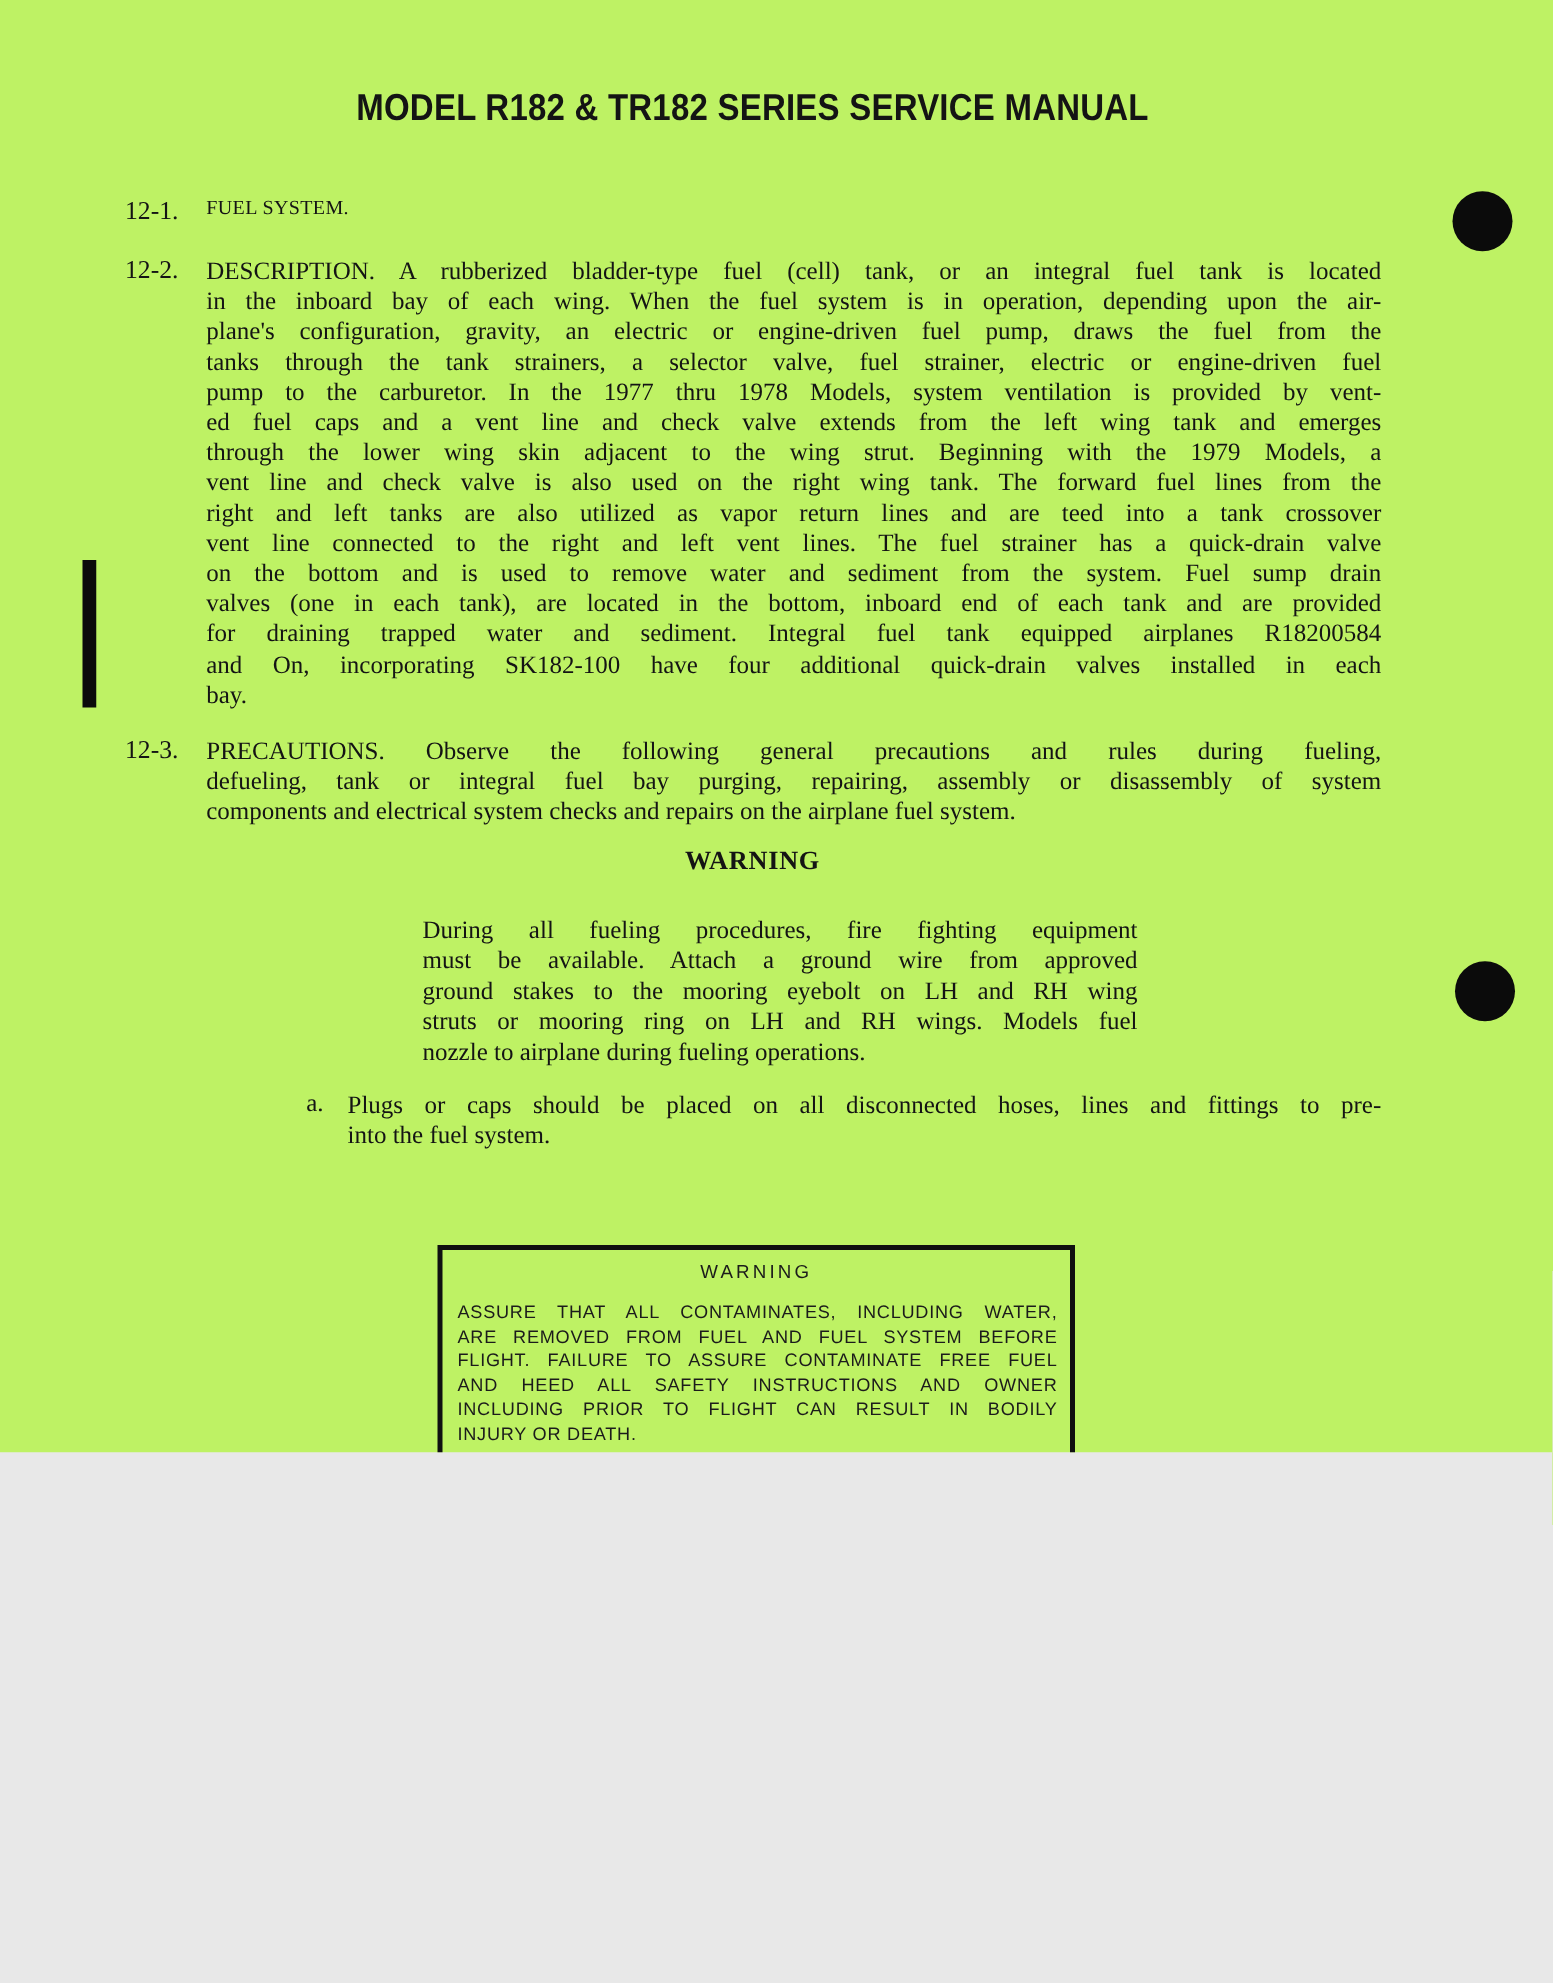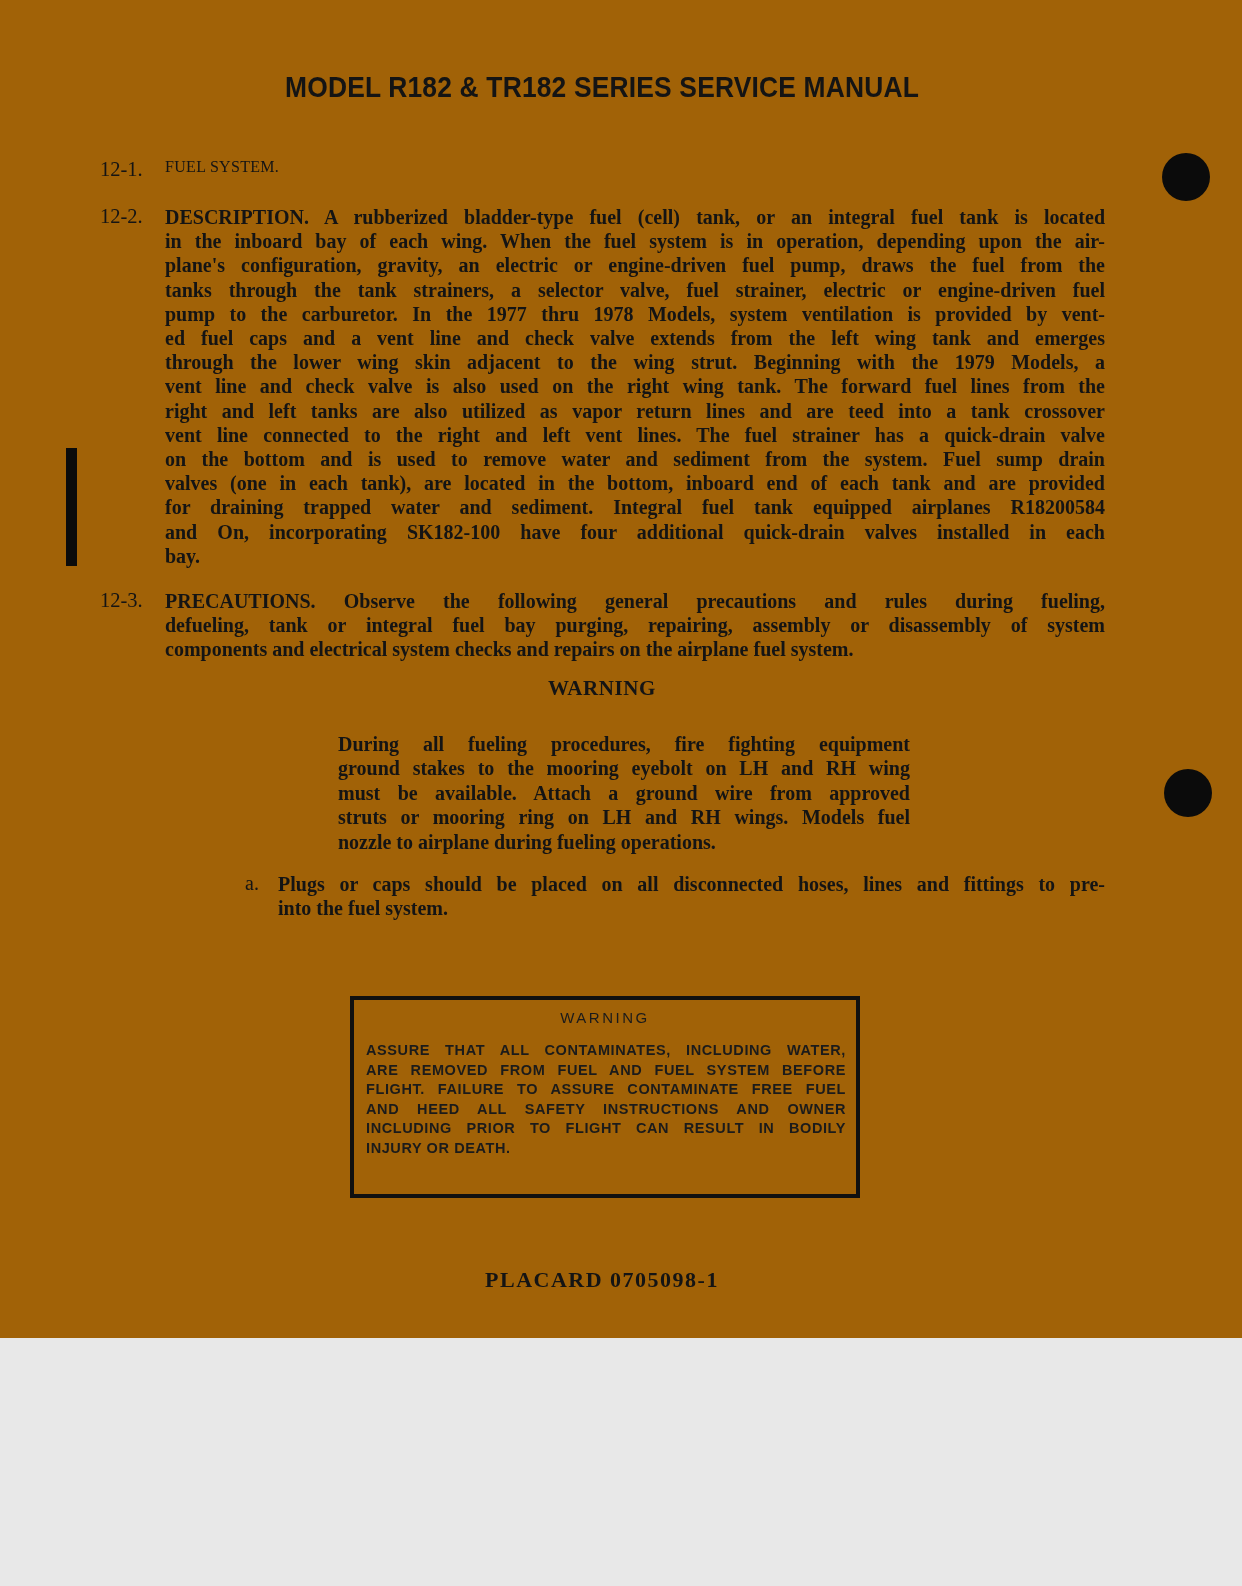--- a/index.html
+++ b/index.html
@@ -1,32 +1,32 @@
 <!DOCTYPE html>
 <html><head>
 <meta charset="utf-8">
 <style>
   html,body { margin:0; padding:0; background:#e8e8e8; }
   .page {
-    position:relative; width:1242px; height:1338px; margin:0 auto;
-    background:#a16207; color:#141414; overflow:hidden;
+    position:relative; width:1242px; height:1162px; margin:0 auto;
+    background:#bef264; color:#141414; overflow:hidden;
     font-family:"Liberation Serif", serif;
   }
   .title {
     position:absolute; top:70px; left:0; width:1204px; text-align:center;
     font-family:"Liberation Sans", sans-serif; font-weight:bold; font-size:30px;
     transform:scaleX(0.88); transform-origin:50% 50%; letter-spacing:0.2px;
   }
   .sec-label { position:absolute; left:100px; font-size:20.5px; }
   .sec-heading { position:absolute; left:165px; font-size:16px; letter-spacing:0.3px; }
   .para {
     position:absolute; left:165px; width:940px;
     font-size:20px; line-height:24.2px;
   }
-  .jline { text-align:justify; text-align-last:justify;font-weight:bold; }
+  .jline { text-align:justify; text-align-last:justify; }
   .jline.last { text-align:justify; text-align-last:left; }
   .center-head {
     position:absolute; left:0; width:1204px; text-align:center;
     font-weight:bold; font-size:21px; letter-spacing:0.6px;
   }
   .warn-para { position:absolute; left:338px; top:732px; width:572px; font-size:20px; line-height:24.4px; }
   .itema-label { position:absolute; left:245px; top:872px; font-size:20px; }
   .itema-para { position:absolute; left:278px; top:872px; width:827px; font-size:20px; line-height:24.3px; }
   .placard-box {
     position:absolute; left:350px; top:996px; width:510px; height:202px;
@@ -81,22 +81,22 @@
   <div class="sec-label" style="top:589px;">12-3.</div>
   <div class="para" style="top:589px;">
     <div class="jline">PRECAUTIONS.  Observe the following general precautions and rules during fueling,</div>
     <div class="jline">defueling, tank or integral fuel bay purging, repairing, assembly or disassembly of system</div>
     <div class="jline last">components and electrical system checks and repairs on the airplane fuel system.</div>
   </div>
 
   <div class="center-head" style="top:676px;">WARNING</div>
   <div class="warn-para">
     <div class="jline">During all fueling procedures, fire fighting equipment</div>
+    <div class="jline">must be available. Attach a ground wire from approved</div>
     <div class="jline">ground stakes to the mooring eyebolt on LH and RH wing</div>
-    <div class="jline">must be available. Attach a ground wire from approved</div>
     <div class="jline">struts or mooring ring on LH and RH wings. Models fuel</div>
     <div class="jline last">nozzle to airplane during fueling operations.</div>
   </div>
 
   <div class="itema-label">a.</div>
   <div class="itema-para">
     <div class="jline">Plugs or caps should be placed on all disconnected hoses, lines and fittings to pre-</div>
     <div class="jline last">into the fuel system.</div>
   </div>
 

